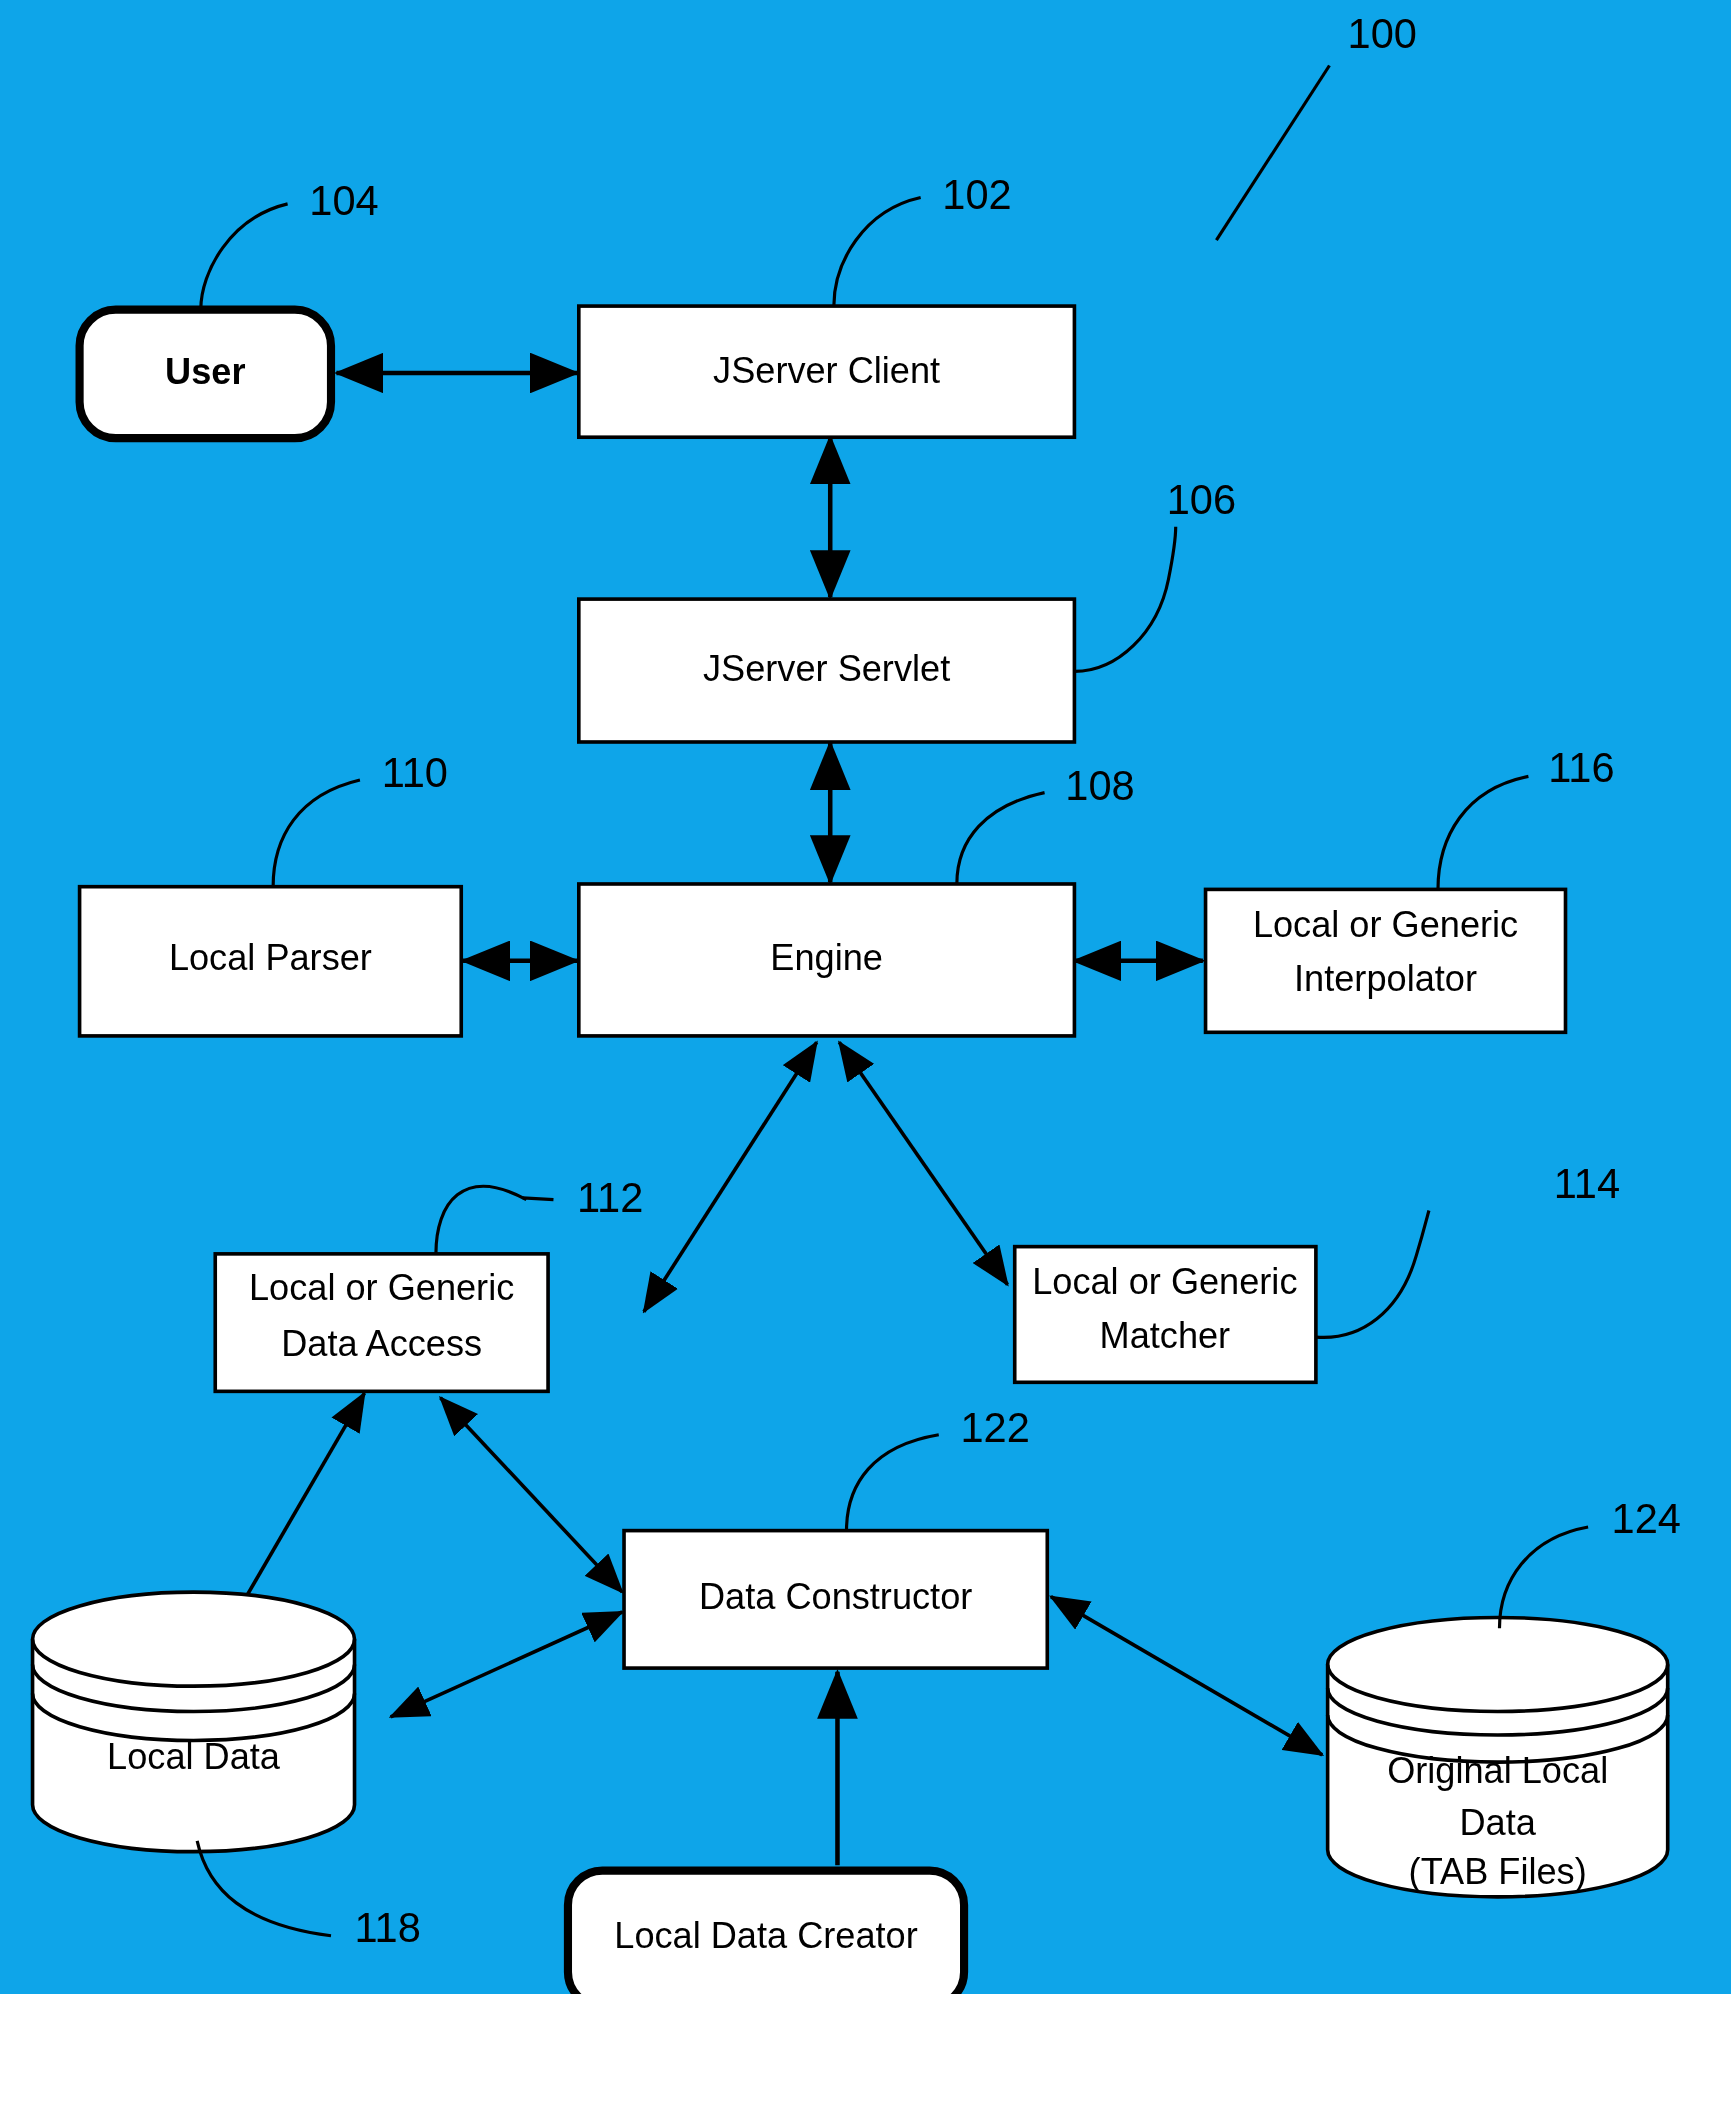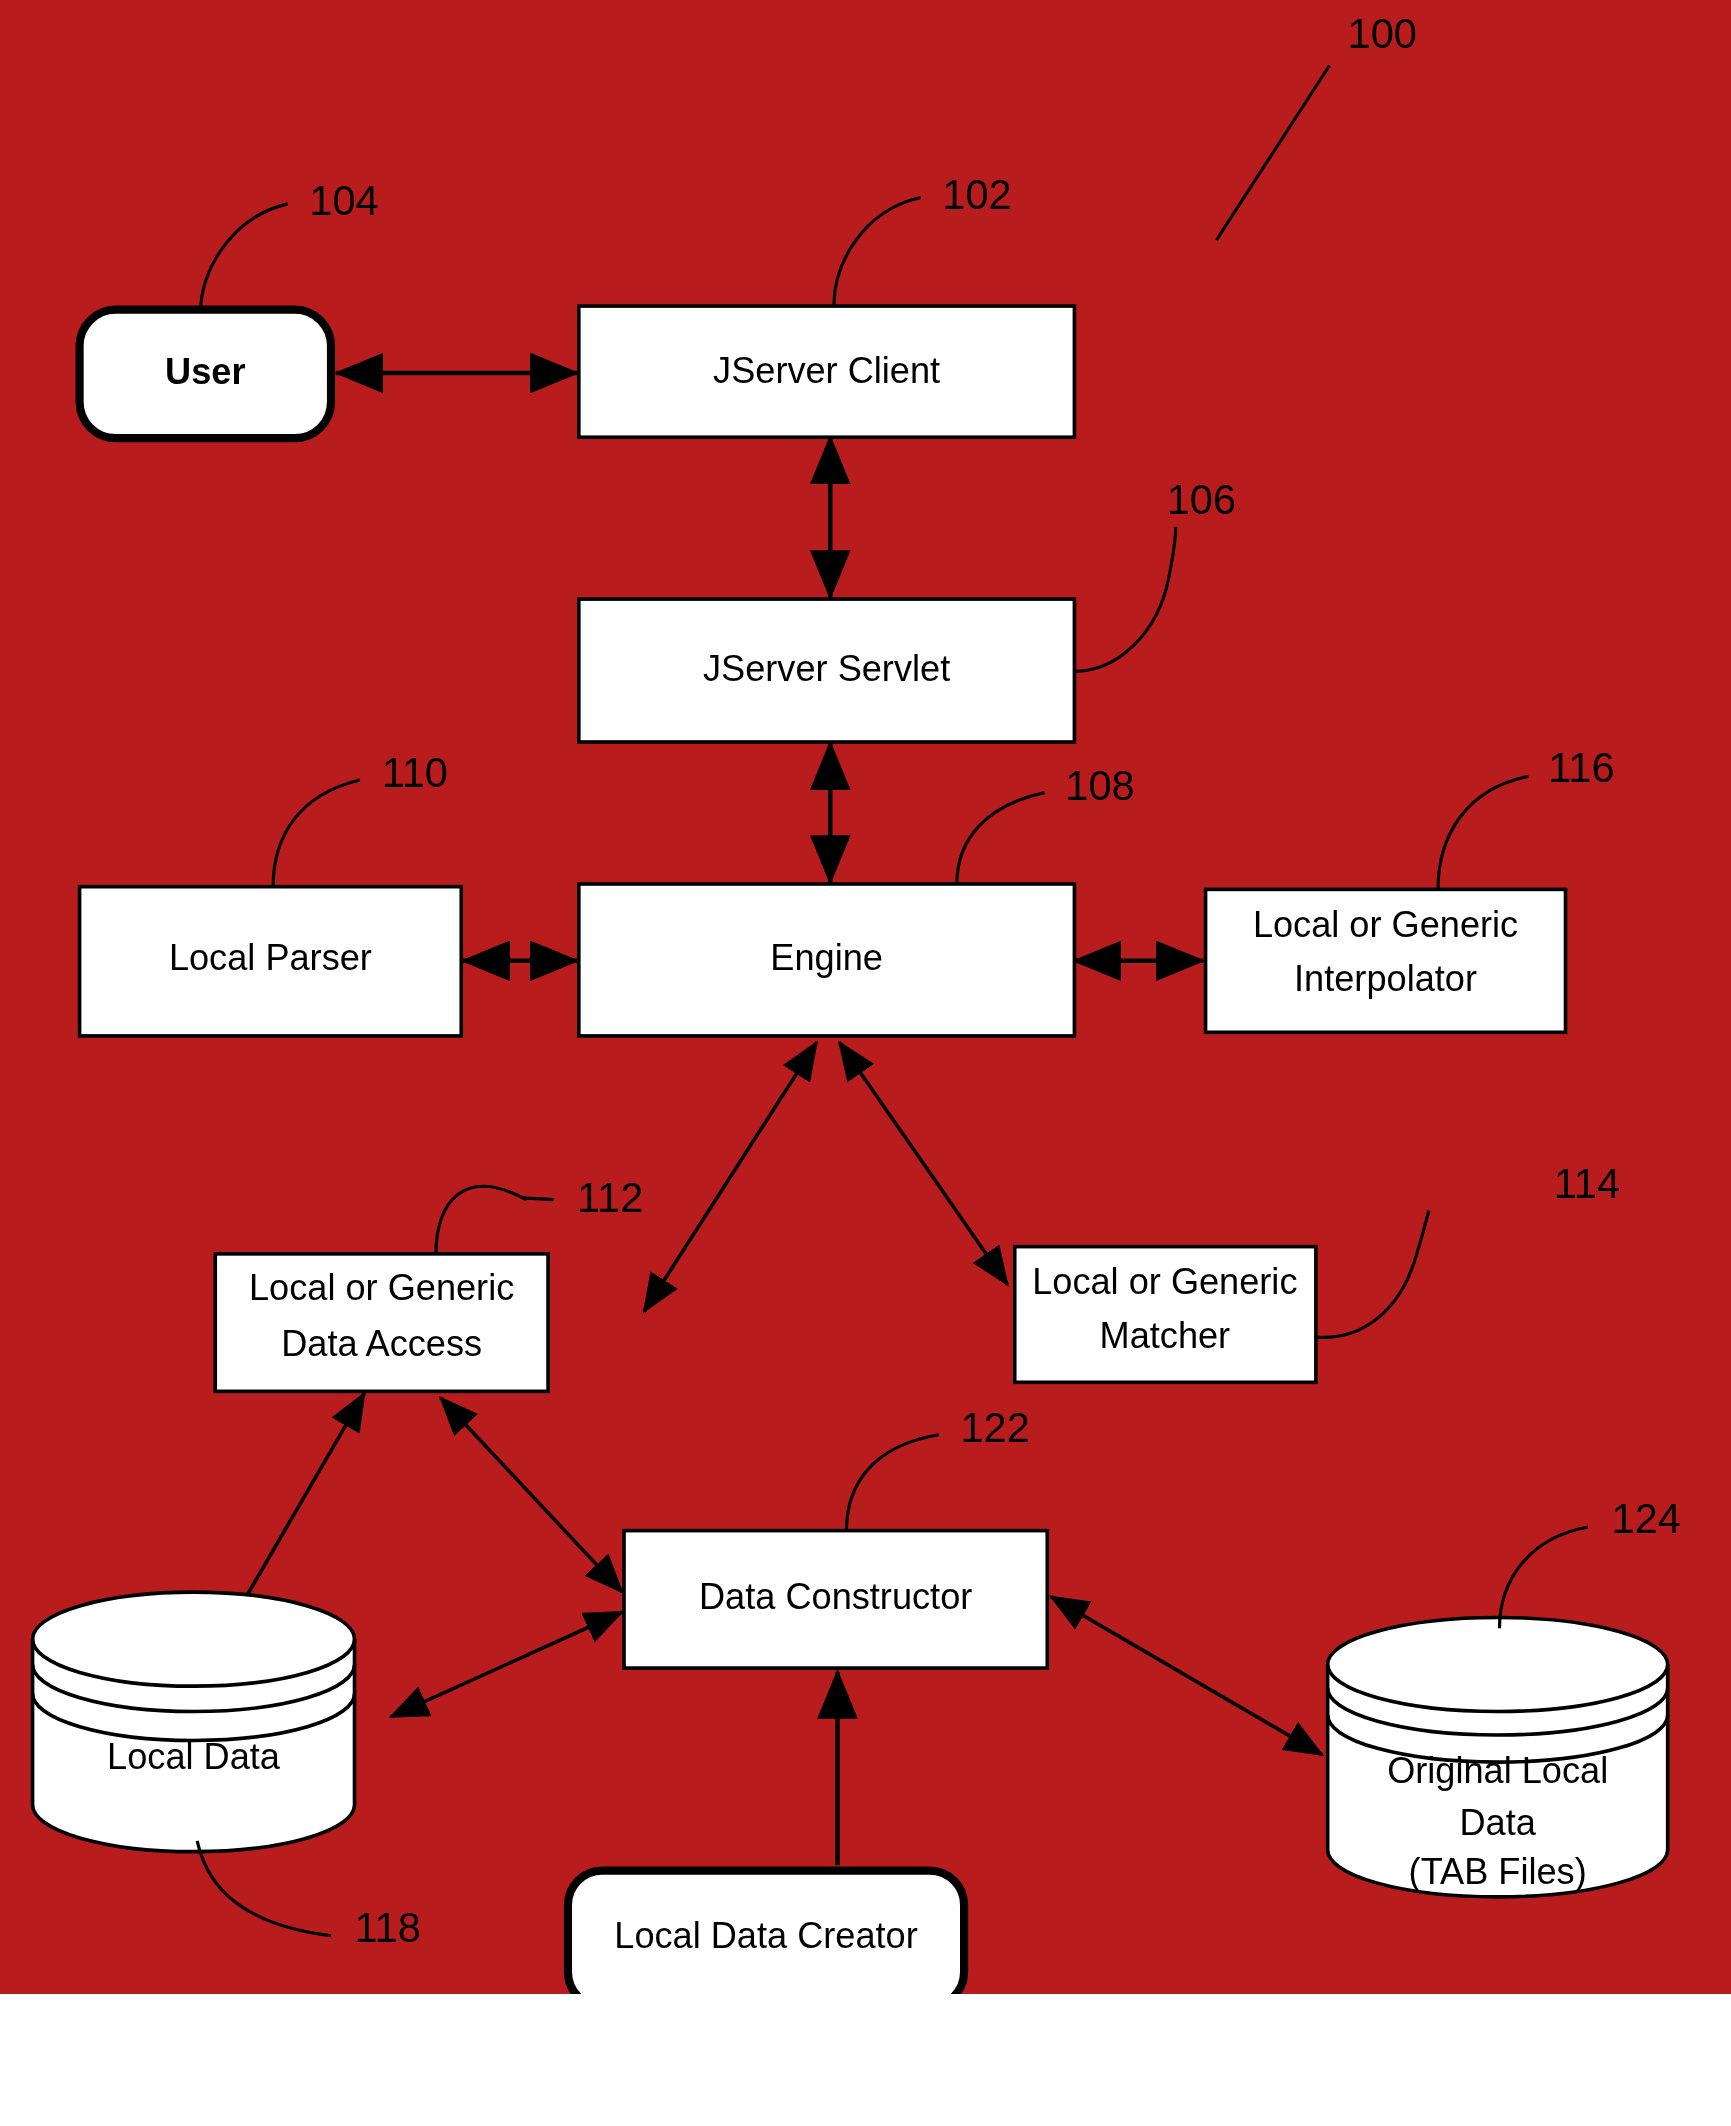--- a/index.html
+++ b/index.html
@@ -4,21 +4,21 @@
 <style>
   html, body {
     margin: 0;
     padding: 0;
     background: #ffffff;
   }
   #fig {
     position: relative;
     width: 1731px;
     height: 1994px;
-    background: #b91c1c;
+    background: #0ea5e9;
     font-family: "Liberation Sans", sans-serif;
   }
   svg.fig-svg {
     position: absolute;
     top: 0; left: 0;
     width: 1731px;
     height: 2127px;
     display: block;
   }
   .node-text {

